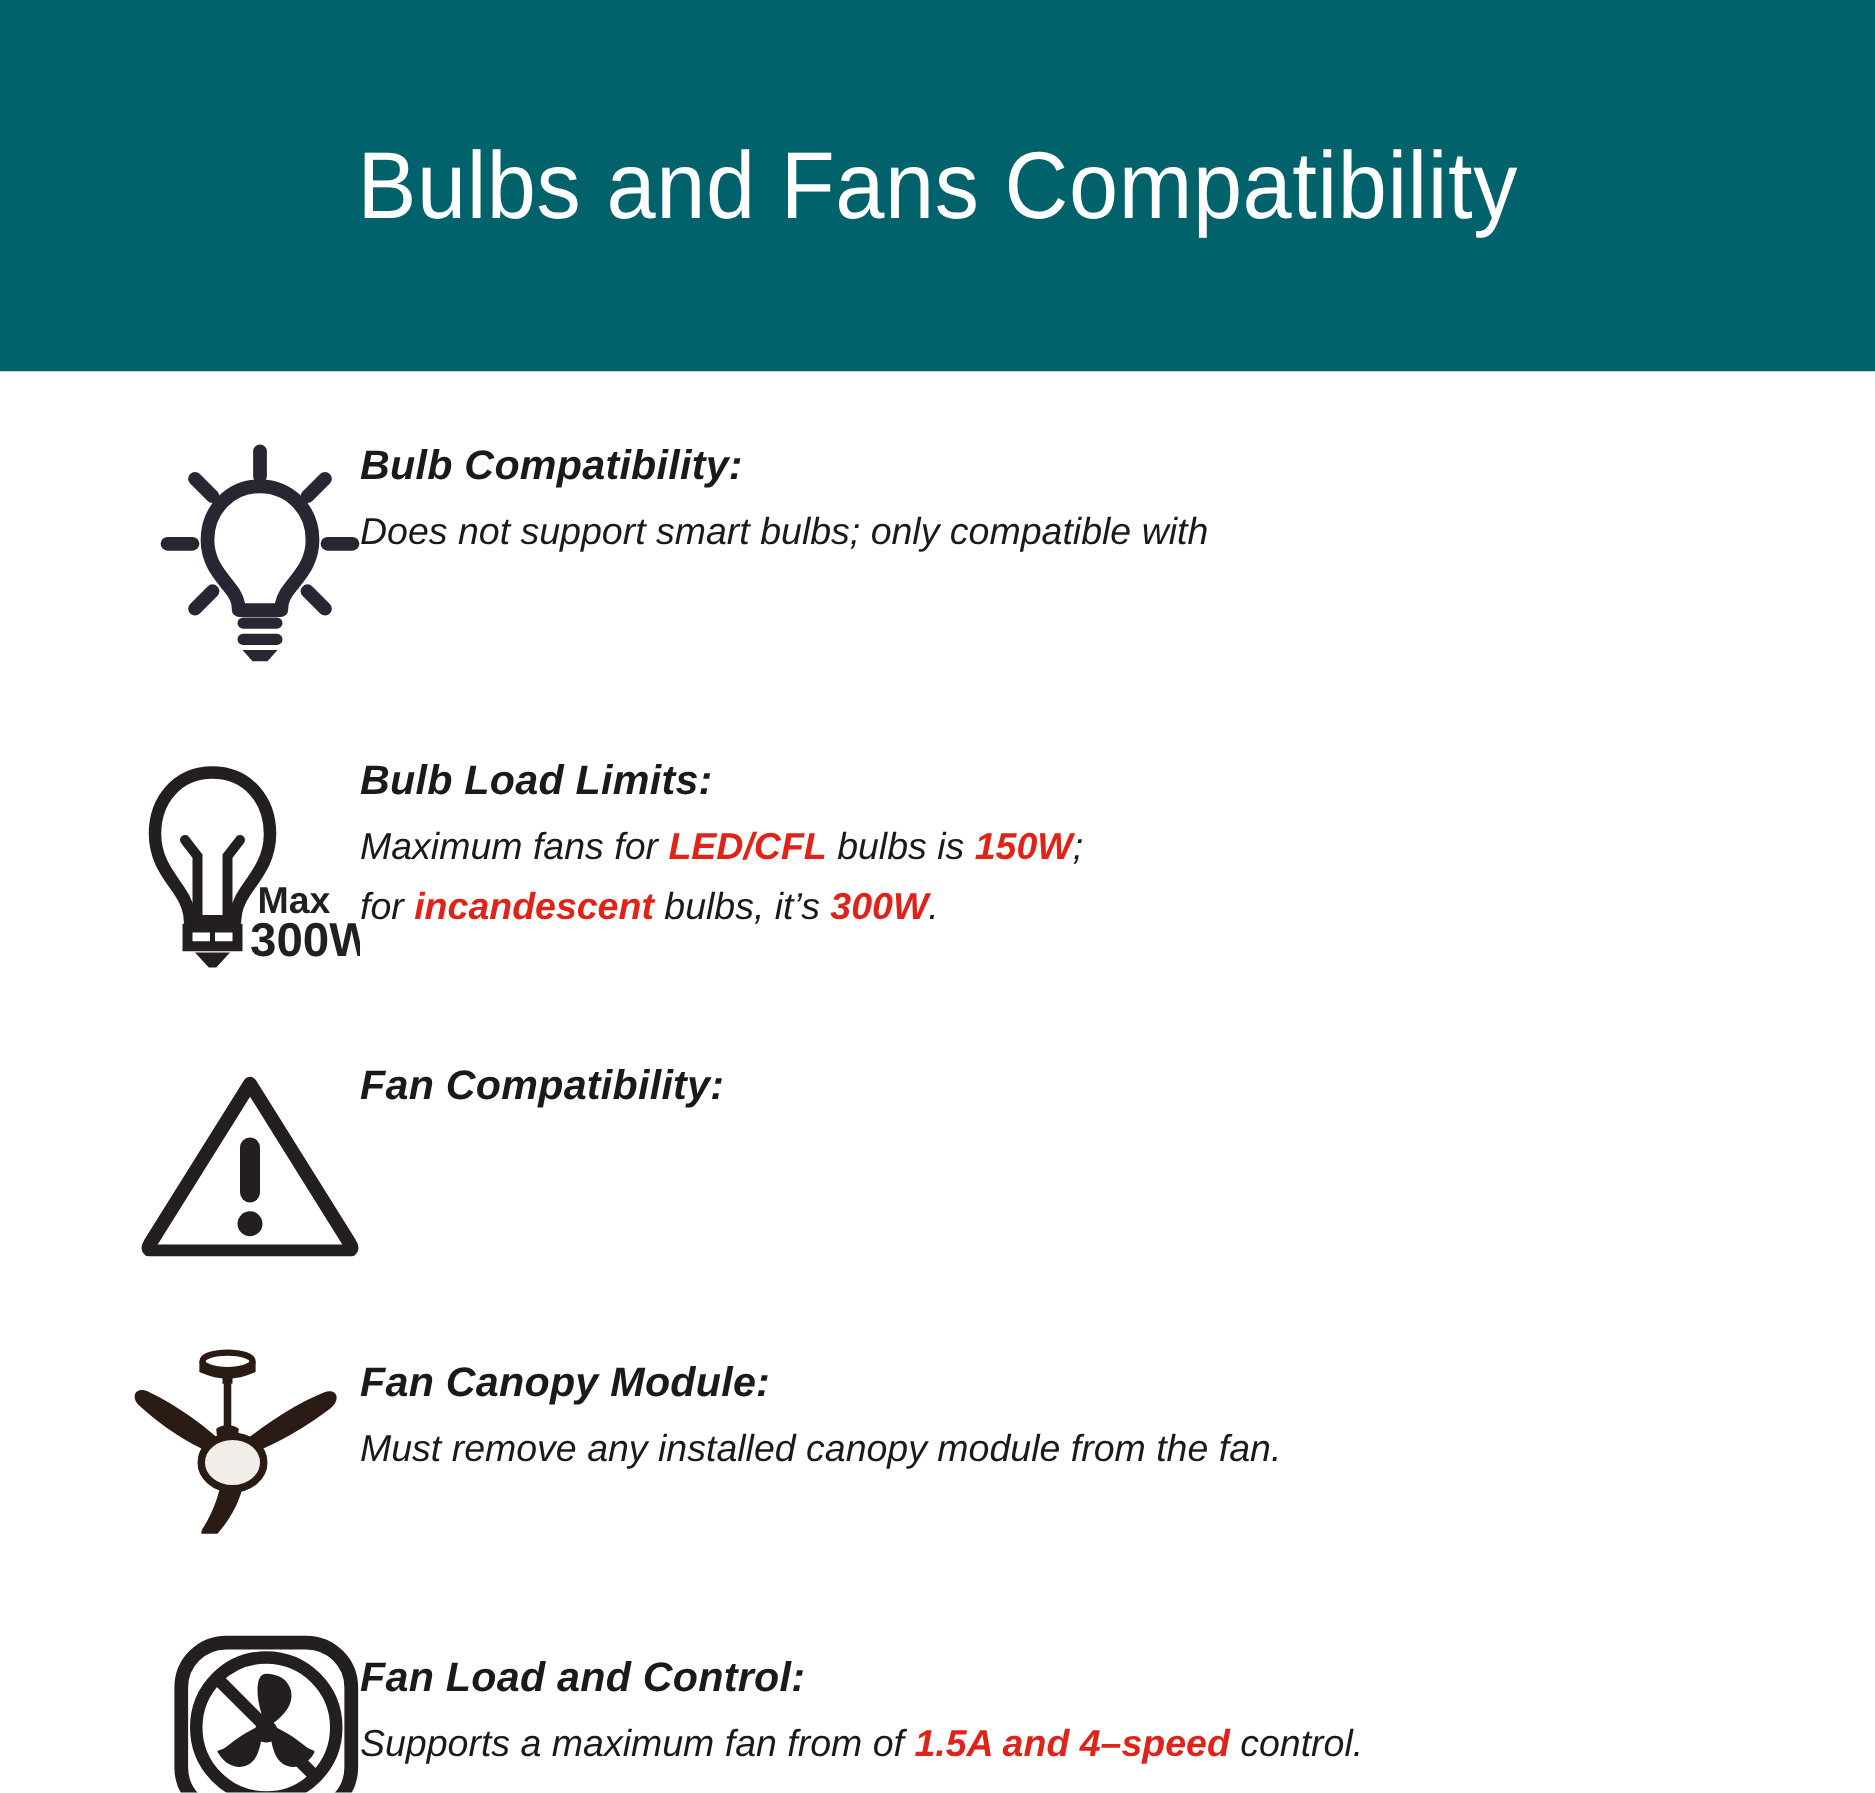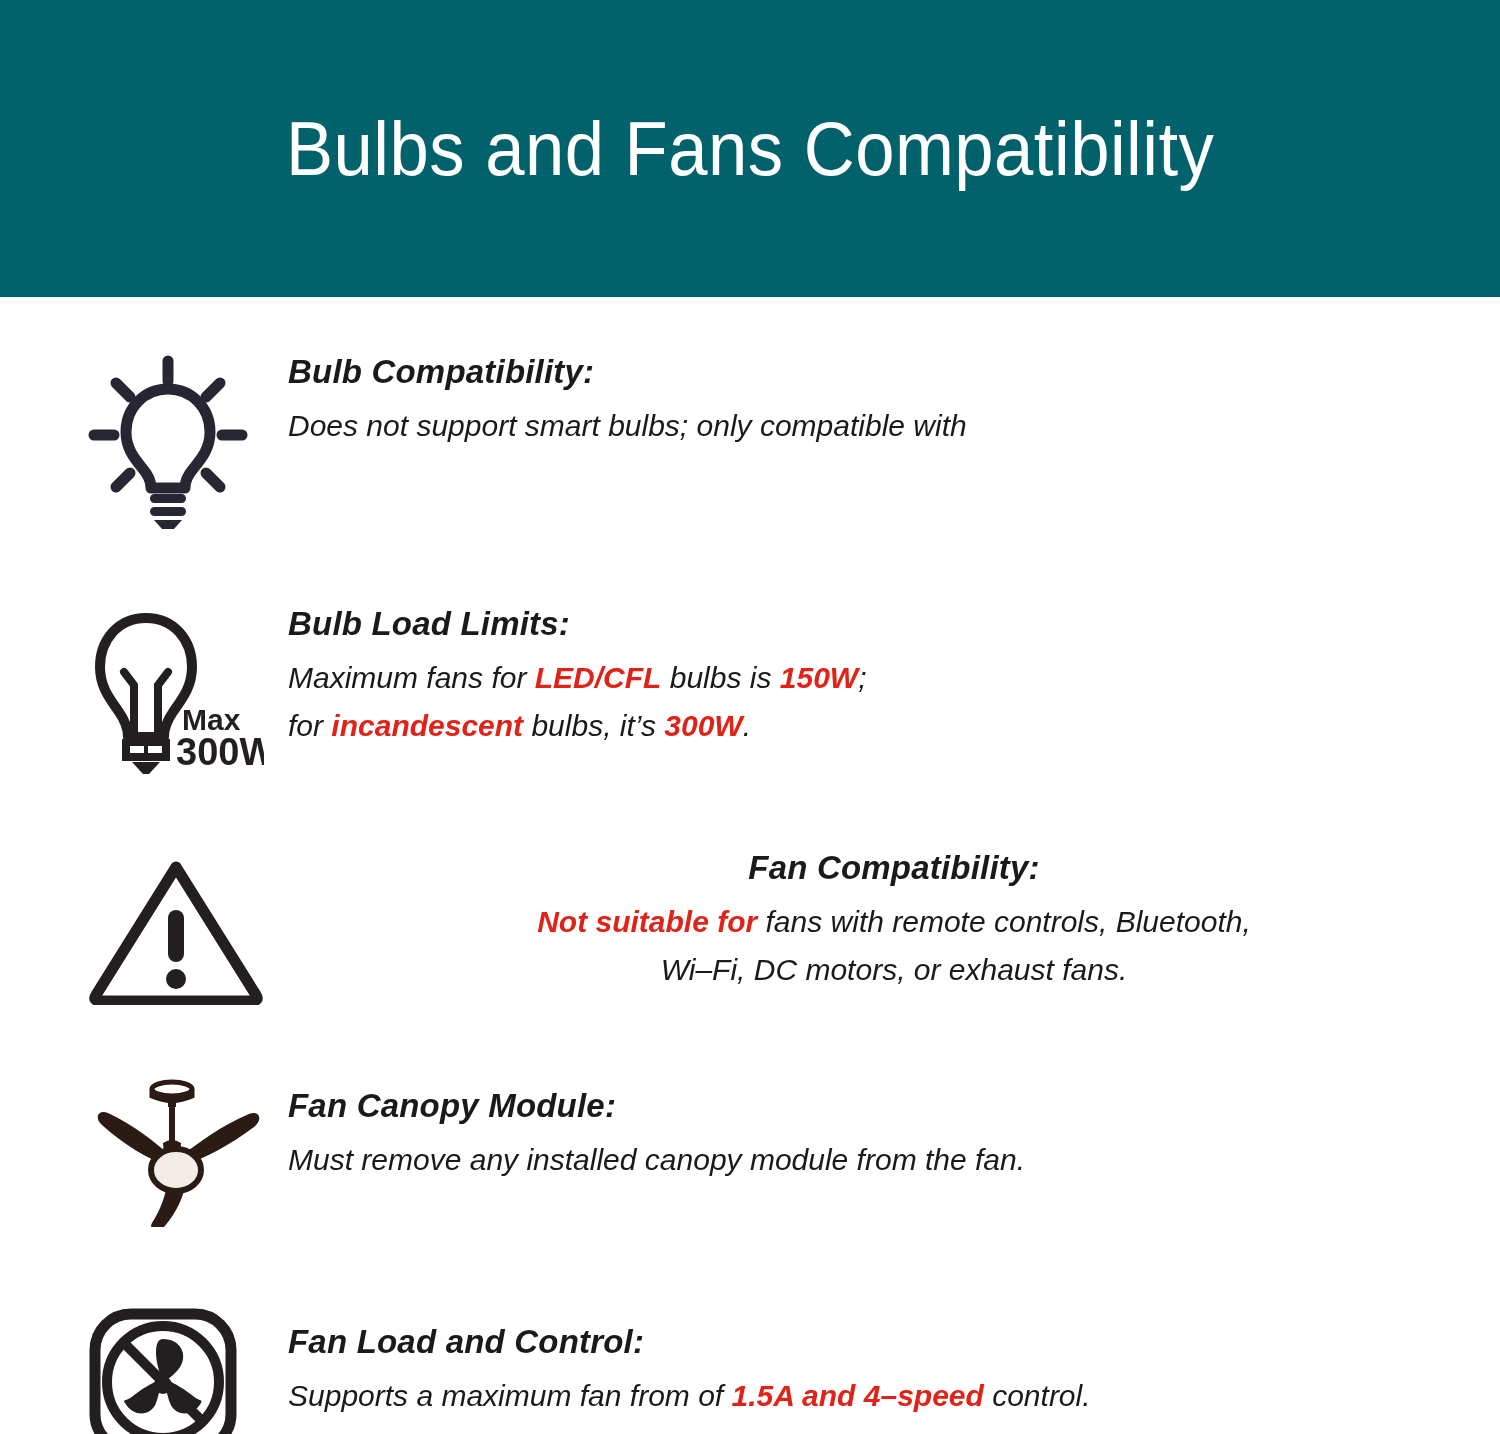--- a/index.html
+++ b/index.html
@@ -47,21 +47,21 @@
     align-items: flex-start;
     padding-left: 88px;
     box-sizing: border-box;
   }
 
   .icon-cell {
     width: 200px;
     min-width: 200px;
     display: flex;
     align-items: flex-start;
-    justify-content: flex-start;
+    justify-content: flex-end;
     box-sizing: border-box;
   }
 
   .text-cell {
     flex: 1;
     padding-left: 0px;
     box-sizing: border-box;
     font-style: italic;
   }
 
@@ -87,21 +87,21 @@
 
   
   .row-1 { margin-top: 48px; }
   .row-2 { margin-top: 66px; }
   .row-3 { margin-top: 62px; }
   .row-4 { margin-top: 66px; }
   .row-5 { margin-top: 74px; }
 
   .row-1 .text-cell { padding-top: 6px; }
   .row-2 .text-cell { padding-top: 6px; }
-  .row-3 .text-cell { padding-top: 10px; text-align: center; }
+  .row-3 .text-cell { padding-top: 10px; }
   .row-4 .text-cell { padding-top: 14px; }
   .row-5 .text-cell { padding-top: 20px; }
 
   .row-1 .icon-cell { padding-top: 10px; }
   .row-2 .icon-cell { padding-top: 8px; }
   .row-3 .icon-cell { padding-top: 18px; }
   .row-4 .icon-cell { padding-top: 6px; }
   .row-5 .icon-cell { padding-top: 6px; }
 
   svg { display: block; }
@@ -180,24 +180,20 @@
   <div class="row row-3">
     <div class="icon-cell">
       <svg width="176" height="150" viewBox="0 0 176 150">
         <path d="M88 12 L 168 140 Q 172 146 163 146 L 13 146 Q 4 146 8 140 Z" fill="none" stroke="#231F20" stroke-width="11" stroke-linejoin="round"></path>
         <rect x="80" y="55" width="16" height="52" rx="8" fill="#231F20"></rect>
         <circle cx="88" cy="124" r="10" fill="#231F20"></circle>
       </svg>
     </div>
     <div class="text-cell">
       <div class="item-title">Fan Compatibility:</div>
-      <div class="item-body">
-        <div><span class="hl">Not suitable for</span><span> fans with remote controls, Bluetooth,</span></div>
-        <div><span>Wi–Fi, DC motors, or exhaust fans.</span></div>
-      </div>
     </div>
   </div>
 
   <div class="row row-4">
     <div class="icon-cell">
       <svg width="190" height="150" viewBox="0 0 190 150">
         <g fill="#2A1B14">
           <ellipse cx="84" cy="12" rx="20" ry="7" fill="none" stroke="#2A1B14" stroke-width="5"></ellipse>
           <path d="M64 12 v7 q20 9 40 0 v-7" fill="none" stroke="#2A1B14" stroke-width="5"></path>
           <rect x="80" y="18" width="8" height="12"></rect>

